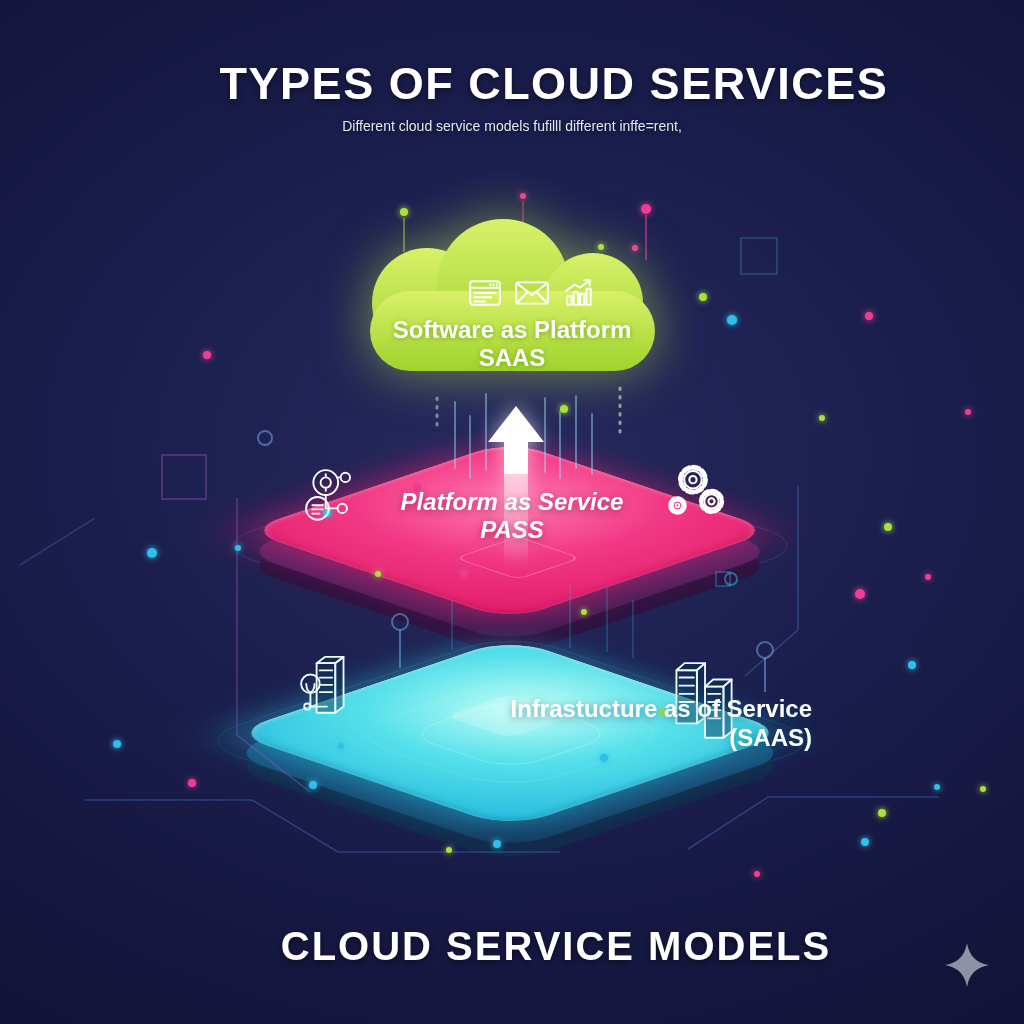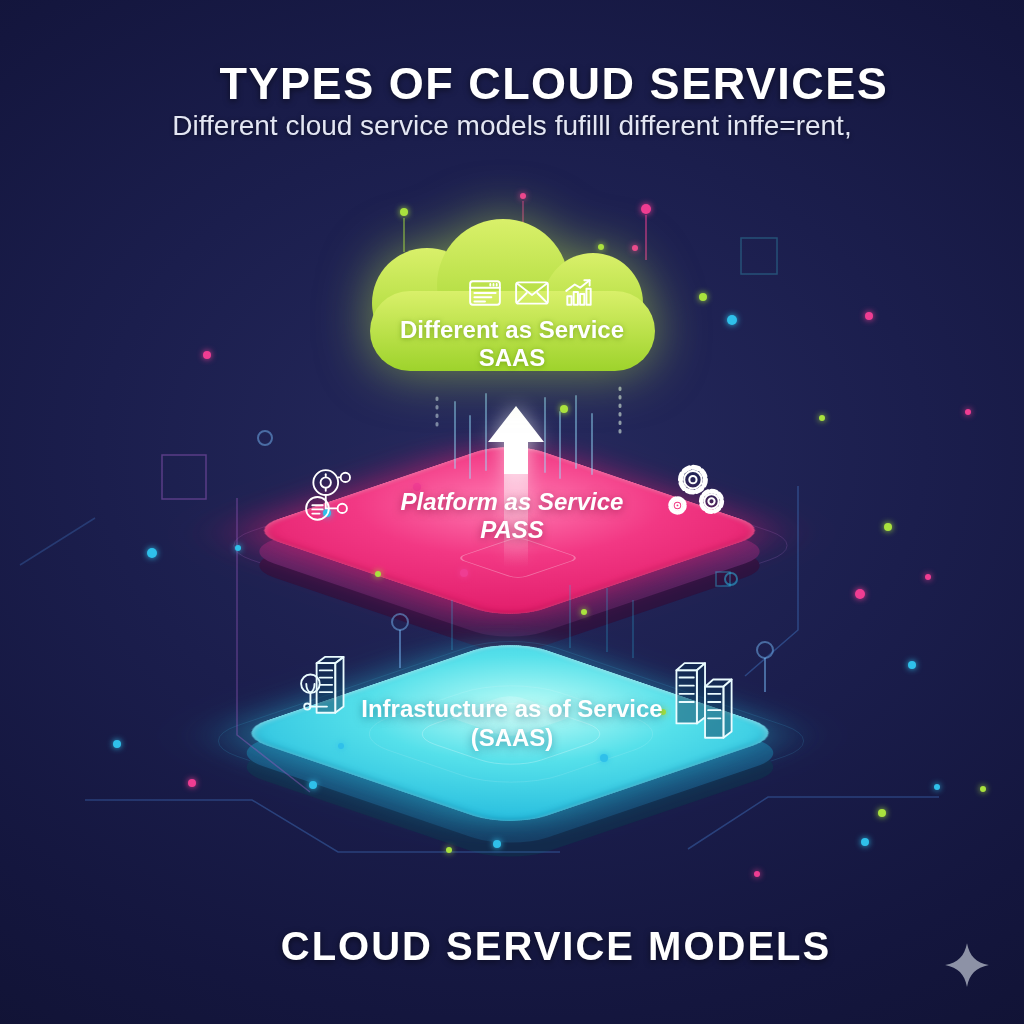--- a/index.html
+++ b/index.html
@@ -4,21 +4,21 @@
 <style>
   html,body{margin:0;padding:0;background:#0e1030;}
   .canvas{position:relative;width:1024px;height:1024px;overflow:hidden;
     font-family:"Liberation Sans",sans-serif;
     background:
       radial-gradient(ellipse 980px 760px at 50% 44%, #262a5e 0%, #1b1e4d 42%, #14163e 75%, #101232 100%);}
   
   .title{position:absolute;top:58px;left:0;width:1024px;text-align:center;color:#ffffff;
     font-size:45px;font-weight:bold;letter-spacing:1.5px;text-shadow:0 2px 6px rgba(0,0,0,.5);margin-left:42px;}
   .subtitle{position:absolute;top:112px;left:0;width:1024px;text-align:center;color:#e3e6f3;
-    font-size:28px;line-height:28px;text-shadow:0 1px 4px rgba(0,0,0,.5);}
+    font-size:14px;line-height:28px;text-shadow:0 1px 4px rgba(0,0,0,.5);}
   
   .iso{position:absolute;transform:scaleY(0.34) rotate(45deg);}
   .paas-echo{left:297px;top:332px;width:425px;height:425px;border-radius:60px;border:1.5px solid rgba(200,130,230,.22);}
   .paas-base2{left:318px;top:374px;width:383px;height:383px;border-radius:50px;background:#2a1340;}
   .paas-base1{left:318px;top:360px;width:383px;height:383px;border-radius:50px;background:linear-gradient(135deg,#6b2f7a,#3c1c4e);}
   .paas-top{left:322px;top:343px;width:375px;height:375px;border-radius:48px;
     background:radial-gradient(circle at 35% 35%, #ff7ab2 0%, #f23884 45%, #e01a68 100%);
     box-shadow:inset 2px 2px 10px rgba(255,255,255,.35), inset -4px -4px 14px rgba(150,0,60,.4);
     filter:drop-shadow(0 14px 38px rgba(236,30,115,.40)) drop-shadow(0 0 30px rgba(236,30,115,.30));}
   .paas-box{left:473px;top:513px;width:86px;height:86px;border-radius:14px;border:2px solid rgba(255,255,255,.30);}
@@ -29,21 +29,21 @@
     background:radial-gradient(circle at 40% 35%, #c2fef7 0%, #55e0ea 45%, #22b9dd 100%);
     box-shadow:inset 2px 2px 10px rgba(255,255,255,.5), inset -4px -4px 16px rgba(0,110,150,.45);
     filter:drop-shadow(0 14px 38px rgba(40,200,230,.35)) drop-shadow(0 0 30px rgba(40,200,230,.28));}
   .iaas-ring1{left:435px;top:658px;width:150px;height:150px;border-radius:44px;border:1.5px solid rgba(255,255,255,.30);}
   .iaas-ring2{left:390px;top:613px;width:240px;height:240px;border-radius:70px;border:1.5px solid rgba(255,255,255,.14);}
   .iaas-chip{left:464px;top:670px;width:92px;height:92px;border-radius:16px;background:rgba(255,255,255,.20);}
   
   .layer-label{position:absolute;left:212px;width:600px;text-align:center;color:#ffffff;font-weight:bold;z-index:6;}
   .saas-label{top:316px;font-size:24px;line-height:28px;text-shadow:0 1px 5px rgba(80,130,0,.55);}
   .paas-label{top:488px;font-size:24px;line-height:28px;text-shadow:0 2px 8px rgba(120,0,50,.55);font-style:italic;}
-  .iaas-label{top:694px;font-size:24px;line-height:29px;text-shadow:0 2px 8px rgba(0,80,110,.55);}
+  .iaas-label{top:694px;font-size:24px;line-height:29px;text-shadow:0 2px 8px rgba(0,80,110,.55);text-align:right;}
   .footer-title{position:absolute;top:924px;left:0;width:1024px;text-align:center;color:#ffffff;
     font-size:40px;font-weight:bold;letter-spacing:2px;text-shadow:0 2px 6px rgba(0,0,0,.5);padding-left:44px;}
   
   .cloud-svg{position:absolute;left:335px;top:203px;filter:drop-shadow(0 0 26px rgba(186,230,70,.55));z-index:5;}
   .cloud-icons{position:absolute;left:468px;top:278px;display:flex;gap:12px;z-index:6;}
   .arrow-svg{position:absolute;left:480px;top:398px;z-index:4;filter:drop-shadow(0 0 10px rgba(255,255,255,.55));}
   .icon-svg{position:absolute;z-index:6;}
   .sparkle{position:absolute;left:942px;top:940px;}
   .decor{position:absolute;left:0;top:0;z-index:3;pointer-events:none;}
   .d-pink{fill:#ef3d92;filter:drop-shadow(0 0 3px #ef3d92);}
@@ -172,21 +172,21 @@
       <rect x="5" y="17" width="4" height="8"></rect>
         <rect x="11" y="13" width="4" height="12"></rect>
       <rect x="17" y="15" width="4" height="10"></rect>
         <rect x="23" y="10" width="4" height="15"></rect>
       <path d="M4,12 L12,6 L17,9 L26,2"></path>
         <path d="M21,2 H26 V7"></path>
     </svg>
   </div>
 
   <div class="layer-label saas-label">
-    <div>Different as Service</div>
+    <div>Software as Platform</div>
     <div>SAAS</div>
   </div>
 
   <svg class="arrow-svg" width="72" height="172" viewBox="0 0 72 172">
     <defs>
       <linearGradient id="beam" x1="0" y1="0" x2="0" y2="1">
         <stop offset="0" stop-color="rgba(255,255,255,.6)"></stop>
           <stop offset="1" stop-color="rgba(255,255,255,0)"></stop>
       </linearGradient>
     </defs>

